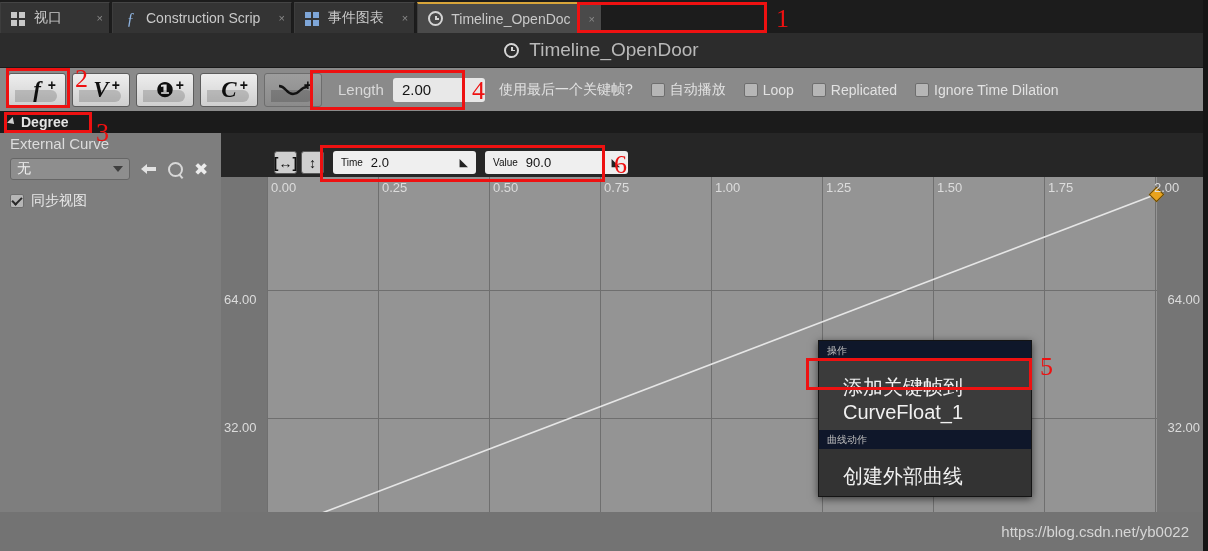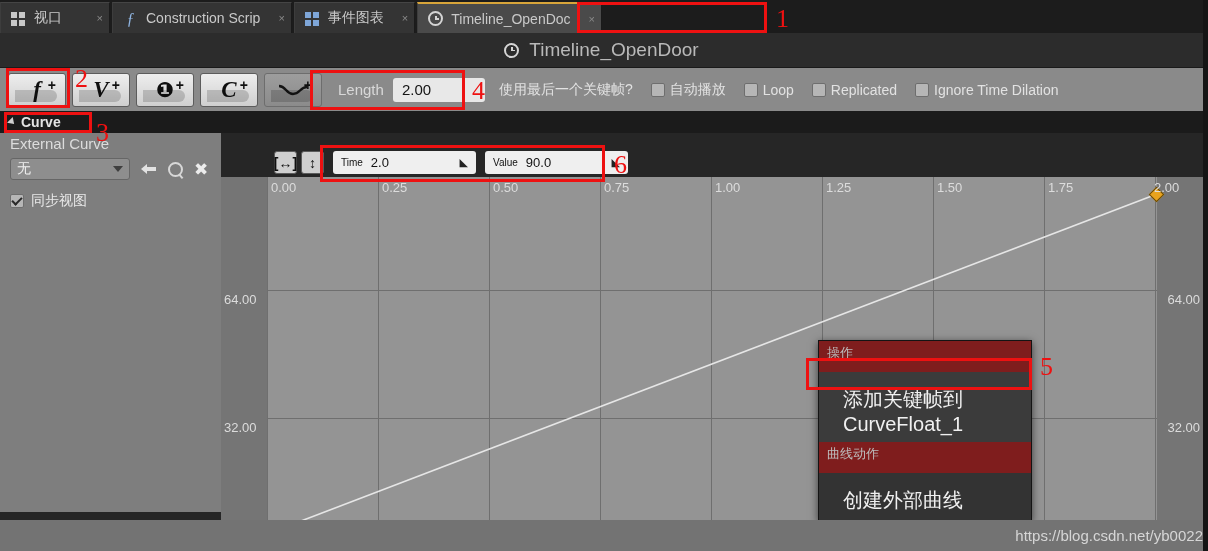--- a/index.html
+++ b/index.html
@@ -135,28 +135,28 @@
             align-items:center;gap:8px;padding:0 8px;box-sizing:border-box;
             color:#111;position:relative;margin-left:5px;}
   .numfield .nlabel{font-size:10px;}
   .numfield .nval{font-size:13px;}
   .numfield .spin{margin-left:auto;padding-left:14px;font-size:11px;color:#222;}
 
   
   .ctxmenu{position:absolute;left:818px;top:340px;width:212px;
            background:#333333;border:1px solid #141414;
            box-shadow:0 2px 8px rgba(0,0,0,.6);}
-  .ctxsec{color:#bdbdbd;font-size:13px;padding:3px 0 10px 8px;background:#7f1d1d;}
+  .ctxsec{color:#bdbdbd;font-size:10px;padding:3px 0 2px 8px;background:#0f172a;}
   .ctxitem{color:#f0f0f0;font-size:20px;padding:14px 0 6px 24px;}
   .ctxitem.hl{background:#3b3b3b;}
 
   
-  .footer{position:absolute;left:0;bottom:0;width:1203px;height:31px;
+  .footer{position:absolute;left:0;bottom:0;width:1203px;height:39px;
           background:#737373;display:flex;align-items:center;
-          justify-content:flex-end;box-sizing:border-box;}
+          justify-content:flex-end;padding-right:14px;box-sizing:border-box;}
   .footer .wm{color:#d6d6d6;font-size:15px;}
 
   
   .anno{position:absolute;border:3px solid #ee1111;box-sizing:border-box;
         pointer-events:none;}
   .annonum{position:absolute;color:#ee1111;font-size:26px;
            font-family:"Liberation Serif",serif;}
 </style>
 </head>
 <body>
@@ -251,21 +251,21 @@
       </div>
       <div class="opt">
         <span class="cbx"></span>
         <span class="optlabel">Ignore Time Dilation</span>
       </div>
     </div>
   </div>
 
   <div class="trackhdr">
     <span class="tri"></span>
-    <span class="tname">Curve</span>
+    <span class="tname">Degree</span>
   </div>
 
   <div class="lpanel">
     <div class="extlabel">External Curve</div>
     <div class="ddrow">
       <div class="dropdown">
         <span>无</span>
         <span class="chev"></span>
       </div>
       <span class="iarrow"></span>

